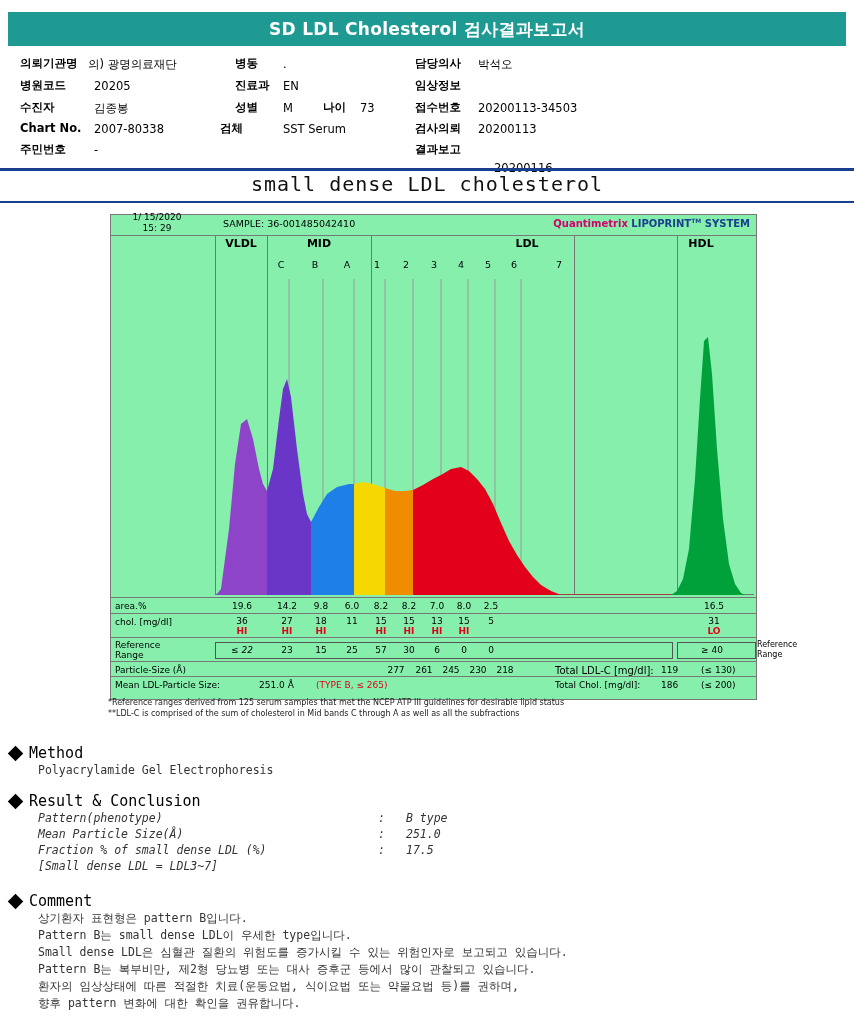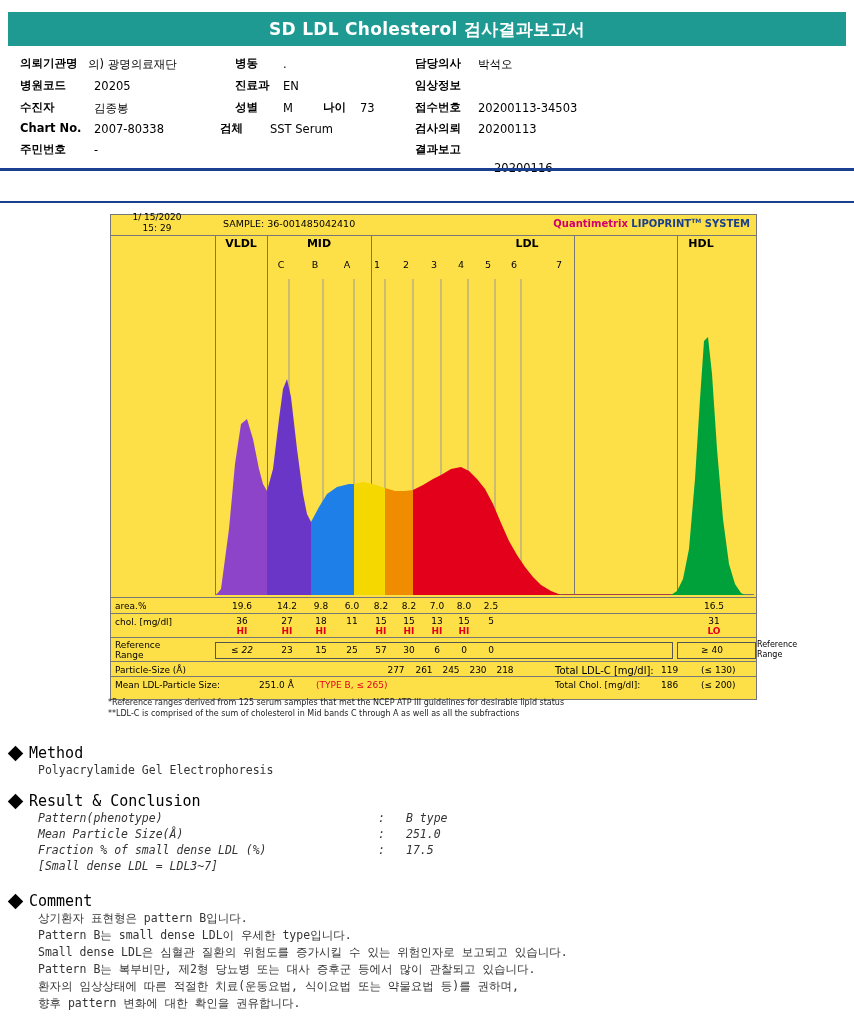--- a/index.html
+++ b/index.html
@@ -15,21 +15,21 @@
   .info{position:absolute;left:0px;top:50px;width:854px;height:118px;}
   .info .cell{position:absolute;font-size:11.5px;white-space:nowrap;}
   .info .lbl{font-weight:bold;}
   .blueline{position:absolute;left:0;top:168px;width:854px;height:3px;background:#1a3f8f;}
   .blueline2{position:absolute;left:0;top:201px;width:854px;height:2px;background:#1a3f8f;}
 
   .bigtitle{position:absolute;left:0;top:172px;width:854px;text-align:center;
             font-family:"DejaVu Sans Mono",monospace;font-size:20px;letter-spacing:1px;color:#111;}
 
   
-  .report{position:absolute;left:110px;top:214px;width:645px;height:484px;border:1px solid #777;background:#fde047;}
+  .report{position:absolute;left:110px;top:214px;width:645px;height:484px;border:1px solid #777;background:#86efac;}
   .rtop{position:relative;height:20px;border-bottom:1px solid #777;}
   .rtop .date{position:absolute;left:6px;top:-3px;font-size:9px;line-height:11px;text-align:center;width:80px;}
   .rtop .sample{position:absolute;left:112px;top:3px;font-size:9.5px;}
   .rtop .brand{position:absolute;right:6px;top:2px;font-size:10px;font-weight:bold;color:#d0006f;}
   .rtop .brand .sup{font-size:6px;vertical-align:super;}
   .rtop .brand .blue{color:#1a3f8f;}
 
   .bandrow{position:absolute;left:0;top:22px;width:100%;height:22px;}
   .bandrow .b{position:absolute;top:0;font-size:11px;font-weight:bold;text-align:center;}
 
@@ -83,35 +83,36 @@
 
     <div class="cell lbl" style="left:235px;top:6px;">병동</div>
     <div class="cell" style="left:283px;top:7px;">.</div>
     <div class="cell lbl" style="left:235px;top:28px;">진료과</div>
     <div class="cell" style="left:283px;top:29px;">EN</div>
     <div class="cell lbl" style="left:235px;top:50px;">성별</div>
     <div class="cell" style="left:283px;top:51px;">M</div>
     <div class="cell lbl" style="left:323px;top:50px;">나이</div>
     <div class="cell" style="left:360px;top:51px;">73</div>
     <div class="cell lbl" style="left:220px;top:71px;">검체</div>
-    <div class="cell" style="left:270px;top:72px;">SST Serum</div>
+    <div class="cell" style="left:283px;top:72px;">SST Serum</div>
 
     <div class="cell lbl" style="left:415px;top:6px;">담당의사</div>
     <div class="cell" style="left:478px;top:7px;">박석오</div>
     <div class="cell lbl" style="left:415px;top:28px;">임상정보</div>
     <div class="cell" style="left:490px;top:29px;"></div>
     <div class="cell lbl" style="left:415px;top:50px;">접수번호</div>
     <div class="cell" style="left:478px;top:51px;">20200113-34503</div>
     <div class="cell lbl" style="left:415px;top:71px;">검사의뢰</div>
     <div class="cell" style="left:478px;top:72px;">20200113</div>
     <div class="cell lbl" style="left:415px;top:92px;">결과보고</div>
     <div class="cell" style="left:494px;top:93px;margin-top:18px;">20200116</div>
   </div>
 
   <div class="blueline"></div>
+  <div class="bigtitle">small dense LDL cholesterol</div>
   <div class="blueline2"></div>
 
   <div class="report">
 
     <div class="rtop">
       <div class="date">
         <span>1/ 15/2020</span><br>
         <span>15: 29</span>
       </div>
       <div class="sample">SAMPLE:  36-001485042410</div>

